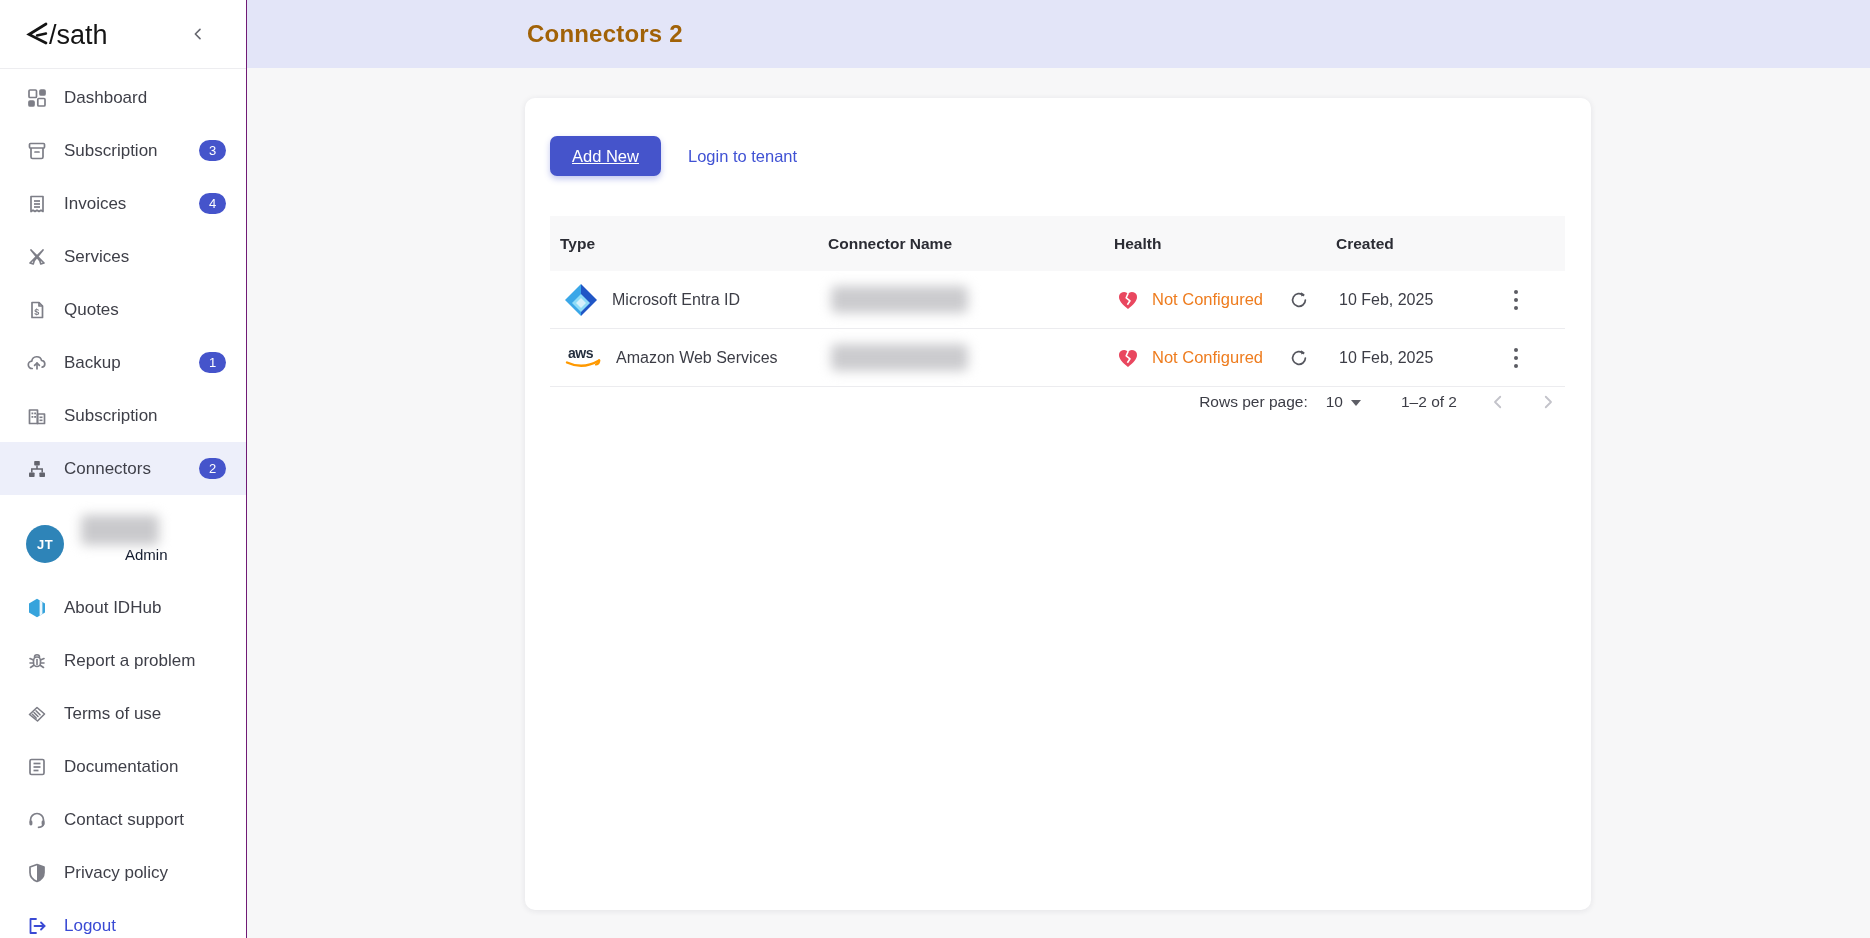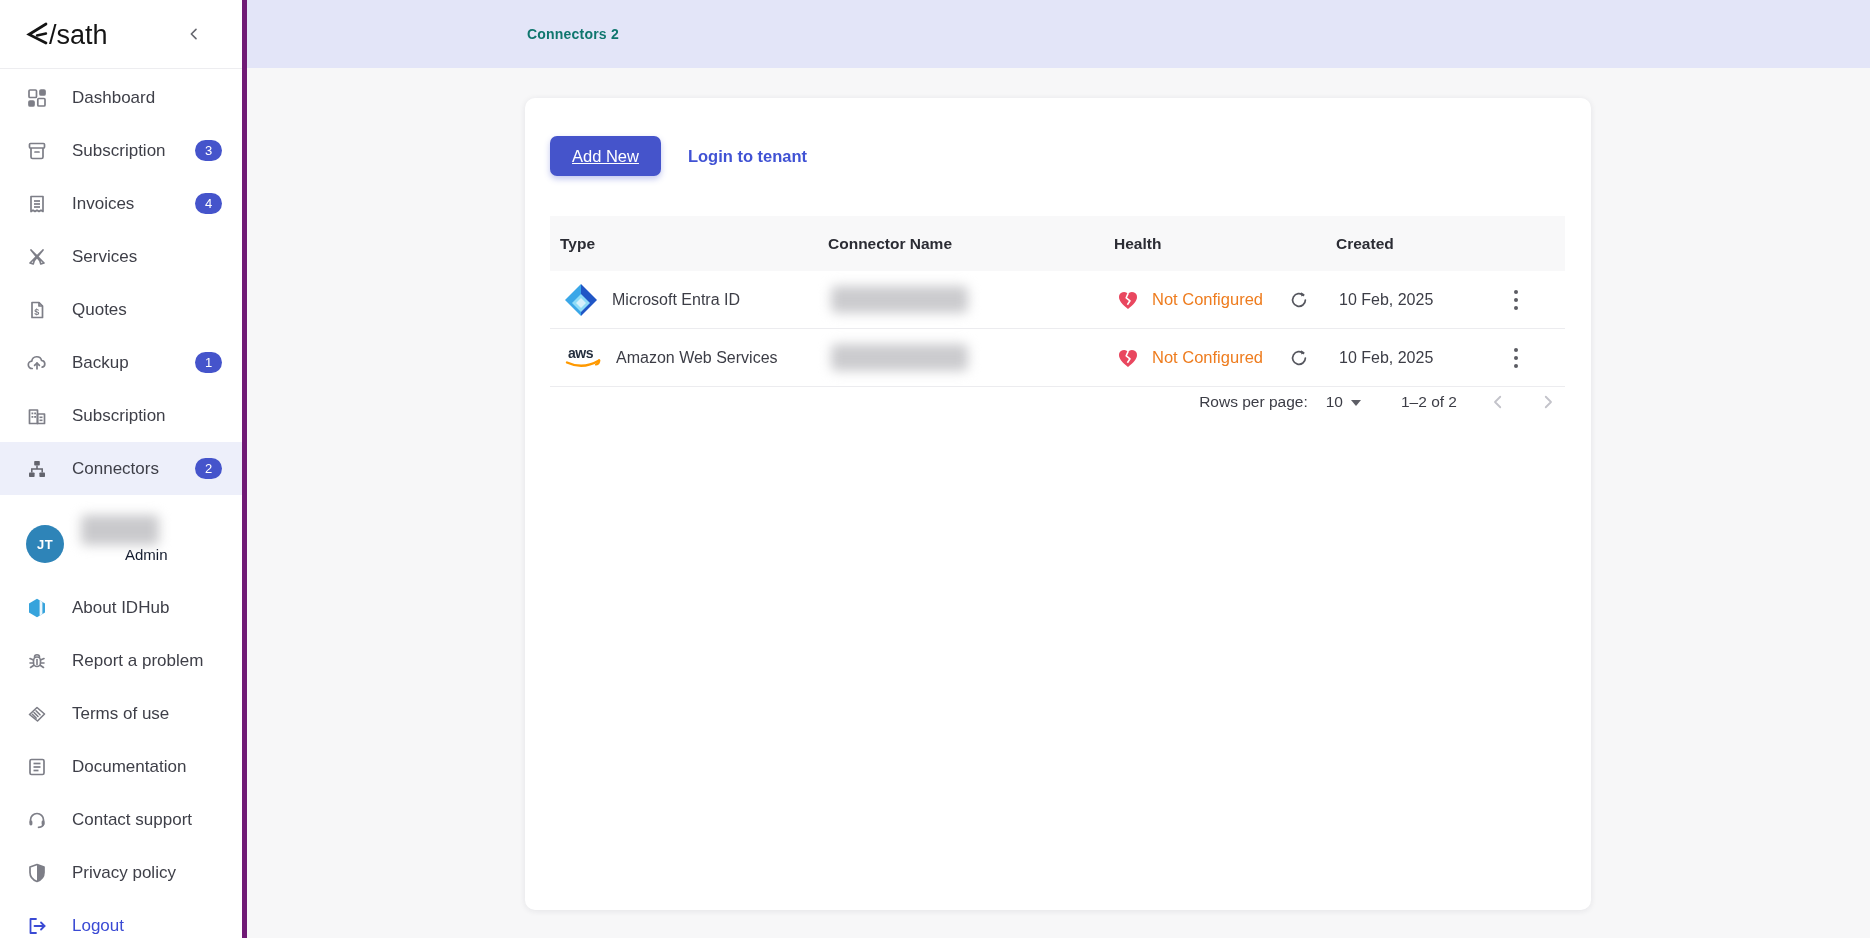--- a/index.html
+++ b/index.html
@@ -10,44 +10,44 @@
     font-family:"Liberation Sans", sans-serif;
     color:#3e3f48;
   }
   :root{
     --accent:#4554cb; --link:#4052d4; --header-bg:#e3e5f8; --page-bg:#f7f7f8;
     --selected-bg:#edeffa; --warning-orange:#ee7c1e; --heart-red:#e9475f;
     --avatar-bg:#2e84b8; --aws-orange:#ff9900;
   }
 
   
-  .sidebar { width:247px; min-width:247px; height:938px; background:#fff; border-right:5px solid #701a75; display:flex; flex-direction:column; }
+  .sidebar { width:247px; min-width:247px; height:938px; background:#fff; border-right:1px solid #701a75; display:flex; flex-direction:column; }
   .logo-row { height:69px; min-height:69px; display:flex; align-items:center; justify-content:space-between; padding:0 40px 0 22px; border-bottom:1px solid #ededf0; }
   .collapse-btn { display:flex; align-items:center; cursor:pointer; }
   .nav { padding-top:2px; }
-  .nav-item { height:53px; display:flex; align-items:center; padding:0 20px 0 26px; gap:24px; font-size:17px; color:#3e3f48; cursor:pointer; white-space:nowrap; }
+  .nav-item { height:53px; display:flex; align-items:center; padding:0 20px 0 26px; gap:16px; font-size:17px; color:#3e3f48; cursor:pointer; white-space:nowrap; }
   .nav-item .icn { width:22px; min-width:22px; display:flex; align-items:center; justify-content:center; }
   .nav-item.selected { background:var(--selected-bg); }
   .badge { margin-left:auto; min-width:27px; height:21px; border-radius:11px; background:var(--accent); color:#fff; font-size:13px; display:flex; align-items:center; justify-content:center; padding:0 8px; }
   .user-block { display:flex; align-items:flex-end; gap:17px; padding:20px 26px 16px; }
   .avatar { width:38px; height:38px; min-width:38px; border-radius:50%; background:var(--avatar-bg); color:#fff; font-size:13px; font-weight:700; display:flex; align-items:center; justify-content:center; letter-spacing:.5px; }
   .user-meta { display:flex; flex-direction:column; }
   .name-blur { width:78px; height:30px; border-radius:4px; background:#c9c9cc; filter:blur(6px); margin-bottom:1px; }
   .role { font-size:15px; color:#0f172a;margin-left:44px; }
   .nav-item.logout { color:#3a4ad4; }
 
   
   .main { flex:1; background:var(--page-bg); display:flex; flex-direction:column; }
   .topbar { height:68px; min-height:68px; background:var(--header-bg); display:flex; align-items:center; padding-left:280px; }
-  .page-title { font-size:14px; font-weight:700; color:#0f766e; letter-spacing:.2px; }
+  .page-title { font-size:24px; font-weight:700; color:#a16207; letter-spacing:.2px; }
 
   .card { margin:30px 0 0 278px; width:1066px; height:812px; background:#fff; border-radius:10px; box-shadow:0 1px 6px rgba(30,30,60,.09); padding:38px 26px 0 25px; }
   .actions { display:flex; align-items:center; gap:27px; }
   .btn-primary { background:var(--accent); color:#fff; border:none; border-radius:7px; height:40px; padding:0 22px; font-size:16.5px; font-family:inherit; box-shadow:0 3px 6px rgba(70,85,205,.33); cursor:pointer;text-decoration:underline; }
-  .link { color:var(--link); font-size:16.5px; font-weight:700; cursor:pointer; }
+  .link { color:var(--link); font-size:16.5px; font-weight:400; cursor:pointer; }
 
   .table { margin-top:40px; }
   .thead, .trow { display:grid; grid-template-columns:268px 286px 222px 154px 1fr; align-items:center; padding-left:10px; }
   .thead { background:#f8f8f9; height:55px; }
   .th { font-size:15.5px; font-weight:700; color:#2b2c34; }
   .trow { height:58px; border-bottom:1px solid #ececef; }
   .td { display:flex; align-items:center; padding-left:3px; font-size:16px; color:#3c3d46; gap:13px; }
   .health-text { color:var(--warning-orange); font-size:16.5px; }
   .refresh-btn { margin-left:13px; display:flex; cursor:pointer; }
   .blur-box { width:137px; height:27px; border-radius:5px; background:#cbcbce; filter:blur(6px); }

